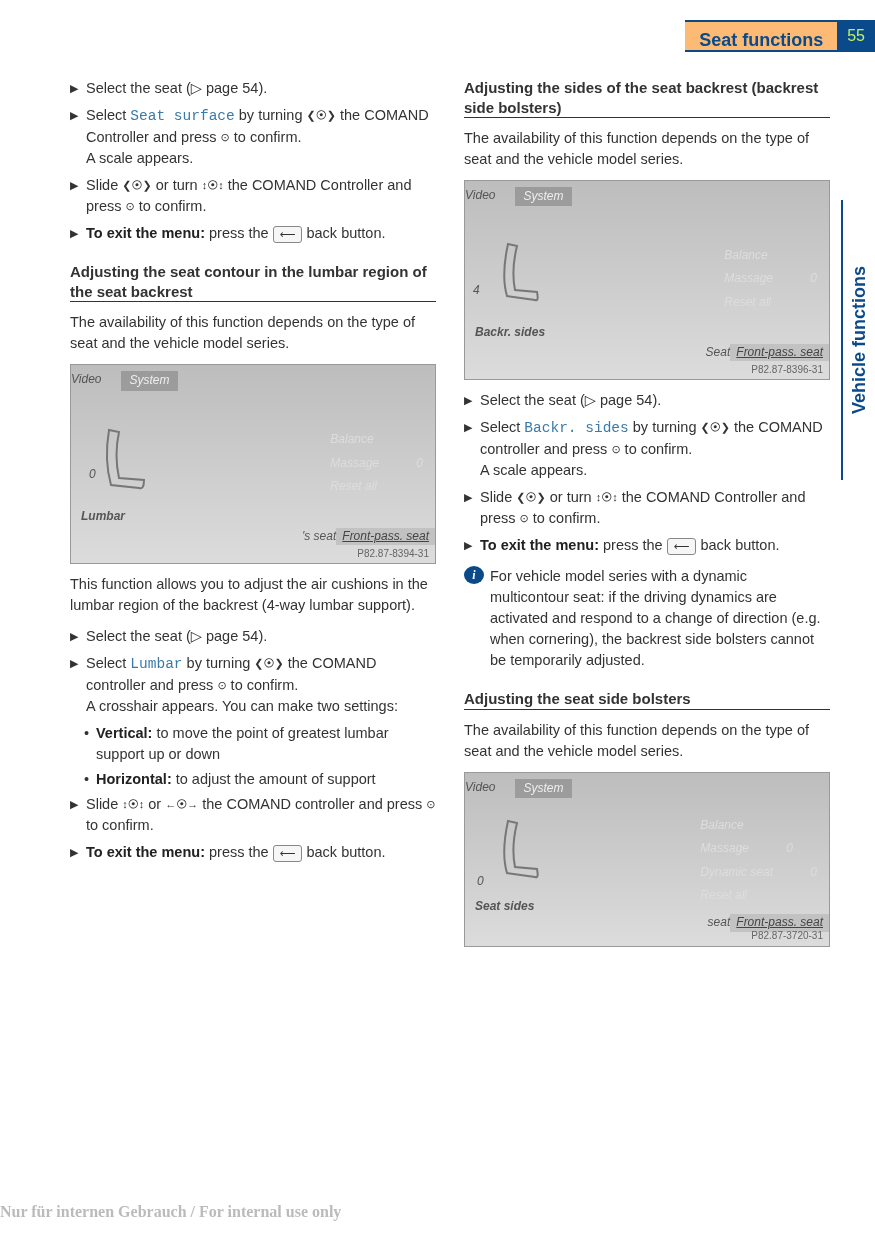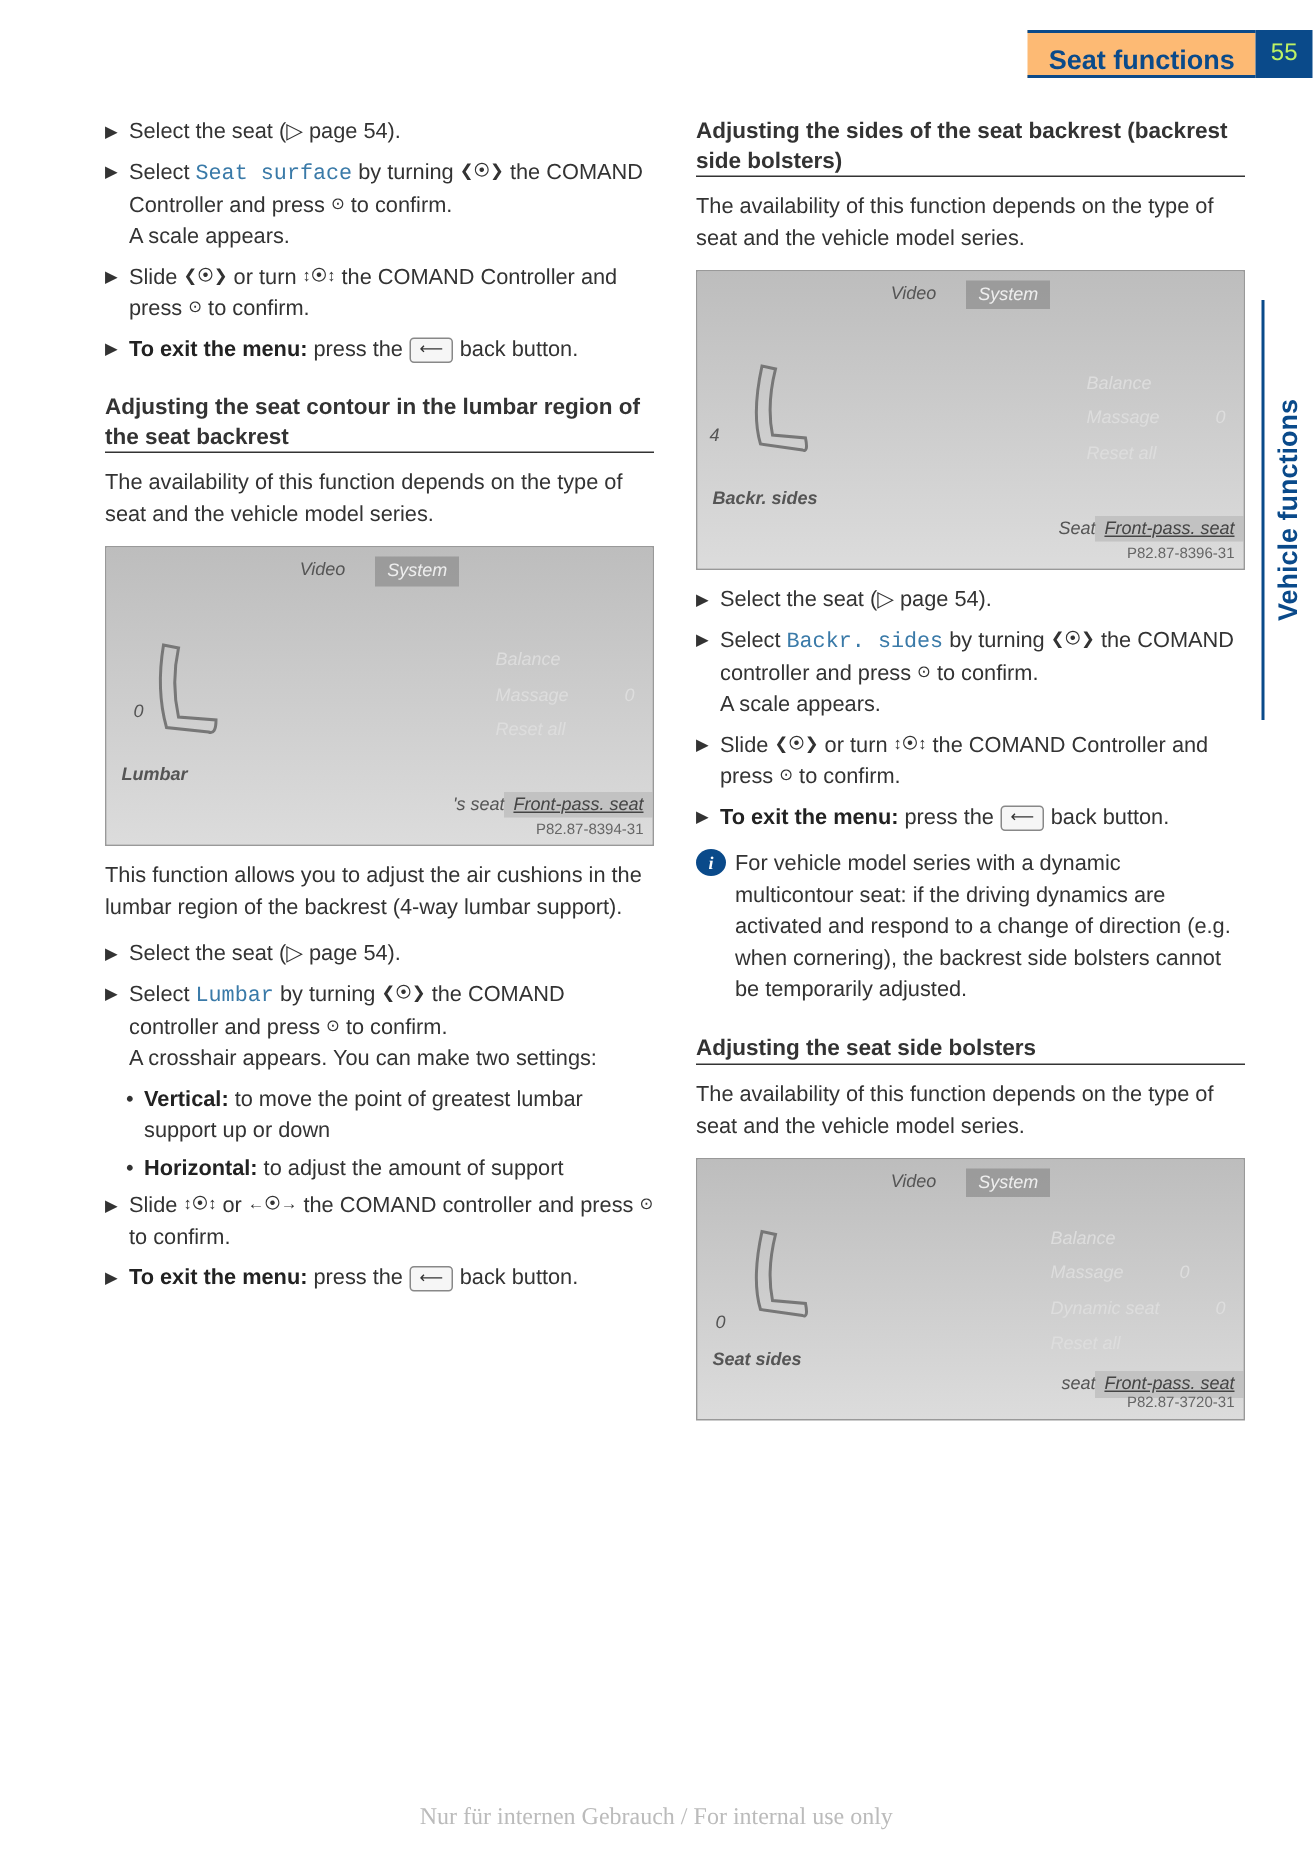--- a/index.html
+++ b/index.html
@@ -122,21 +122,21 @@
     height: 200px;
     background: linear-gradient(#bdbdbd, #dcdcdc);
     border: 1px solid #999;
     margin: 6px 0 10px 0;
     position: relative;
     font-size: 12px;
     color: #555;
   }
   .ss-topbar {
     position: absolute; top: 6px; left: 0; right: 0;
-    display: flex; justify-content: center; gap: 20px;
+    display: flex; gap: 20px;
     font-style: italic;
   }
   .ss-topbar .active { background: rgba(120,120,120,.5); padding: 1px 8px; color: #eee; }
   .ss-left-label {
     position: absolute; bottom: 38px; left: 10px;
     font-style: italic; font-weight: bold;
   }
   .ss-left-num {
     position: absolute; bottom: 80px; left: 18px; font-style: italic;
   }
@@ -177,24 +177,24 @@
     line-height: 18px;
     margin-right: 6px;
     font-style: italic;
     font-family: Georgia, serif;
   }
   .info-body { flex: 1; }
   .watermark {
     position: absolute;
     bottom: 18px;
     left: 0; right: 0;
-    text-align: center;
     color: #bbb;
     font-size: 16px;
     font-family: Georgia, serif;
+    font-weight: bold;
   }
   b { font-weight: bold; color: #222; }
 </style>
 </head>
 <body>
 
 <div class="header-bar">
   <div class="header-title">Seat functions</div>
   <div class="page-num">55</div>
 </div>

